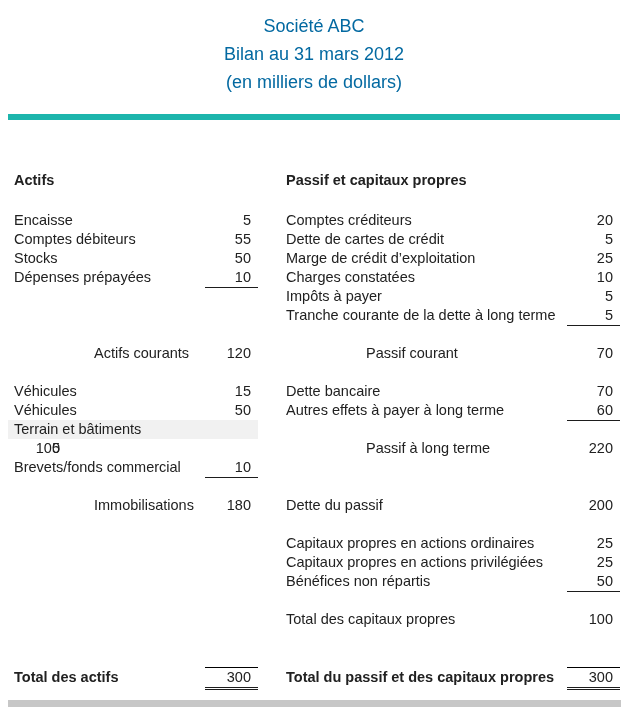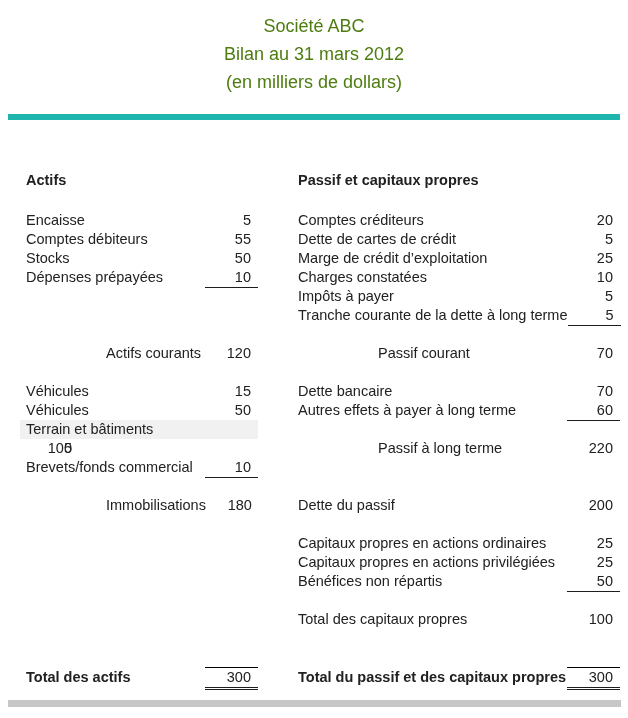--- a/index.html
+++ b/index.html
@@ -11,21 +11,21 @@
     overflow: hidden;
   }
   .page { position: relative; width: 628px; height: 718px; }
 
   
   .doc-title {
     padding-top: 12px;
     text-align: center;
     font-size: 18px;
     line-height: 28px;
-    color: #4d7c0f;
+    color: #0369a1;
   }
 
   
   .accent-bar {
     margin: 18px 8px 0 8px;
     height: 6px;
     background: var(--accent, #1db5ac);
   }
 
   
@@ -33,21 +33,20 @@
   .col-assets { width: 250px; flex: none; }
   .col-liab { width: 340px; flex: none; margin-left: 22px; }
 
   .row {
     display: flex;
     align-items: baseline;
     height: 19px;
     line-height: 19px;
     font-size: 14.5px;
     padding-left: 6px;
-    margin-left: 12px;
   }
   .row .lbl { flex: 1; white-space: nowrap; overflow: visible; }
   .row .val {
     flex: none;
     width: 46px;
     padding-right: 7px;
     text-align: right;
     white-space: nowrap;
   }
   .row.head { font-weight: bold; }

